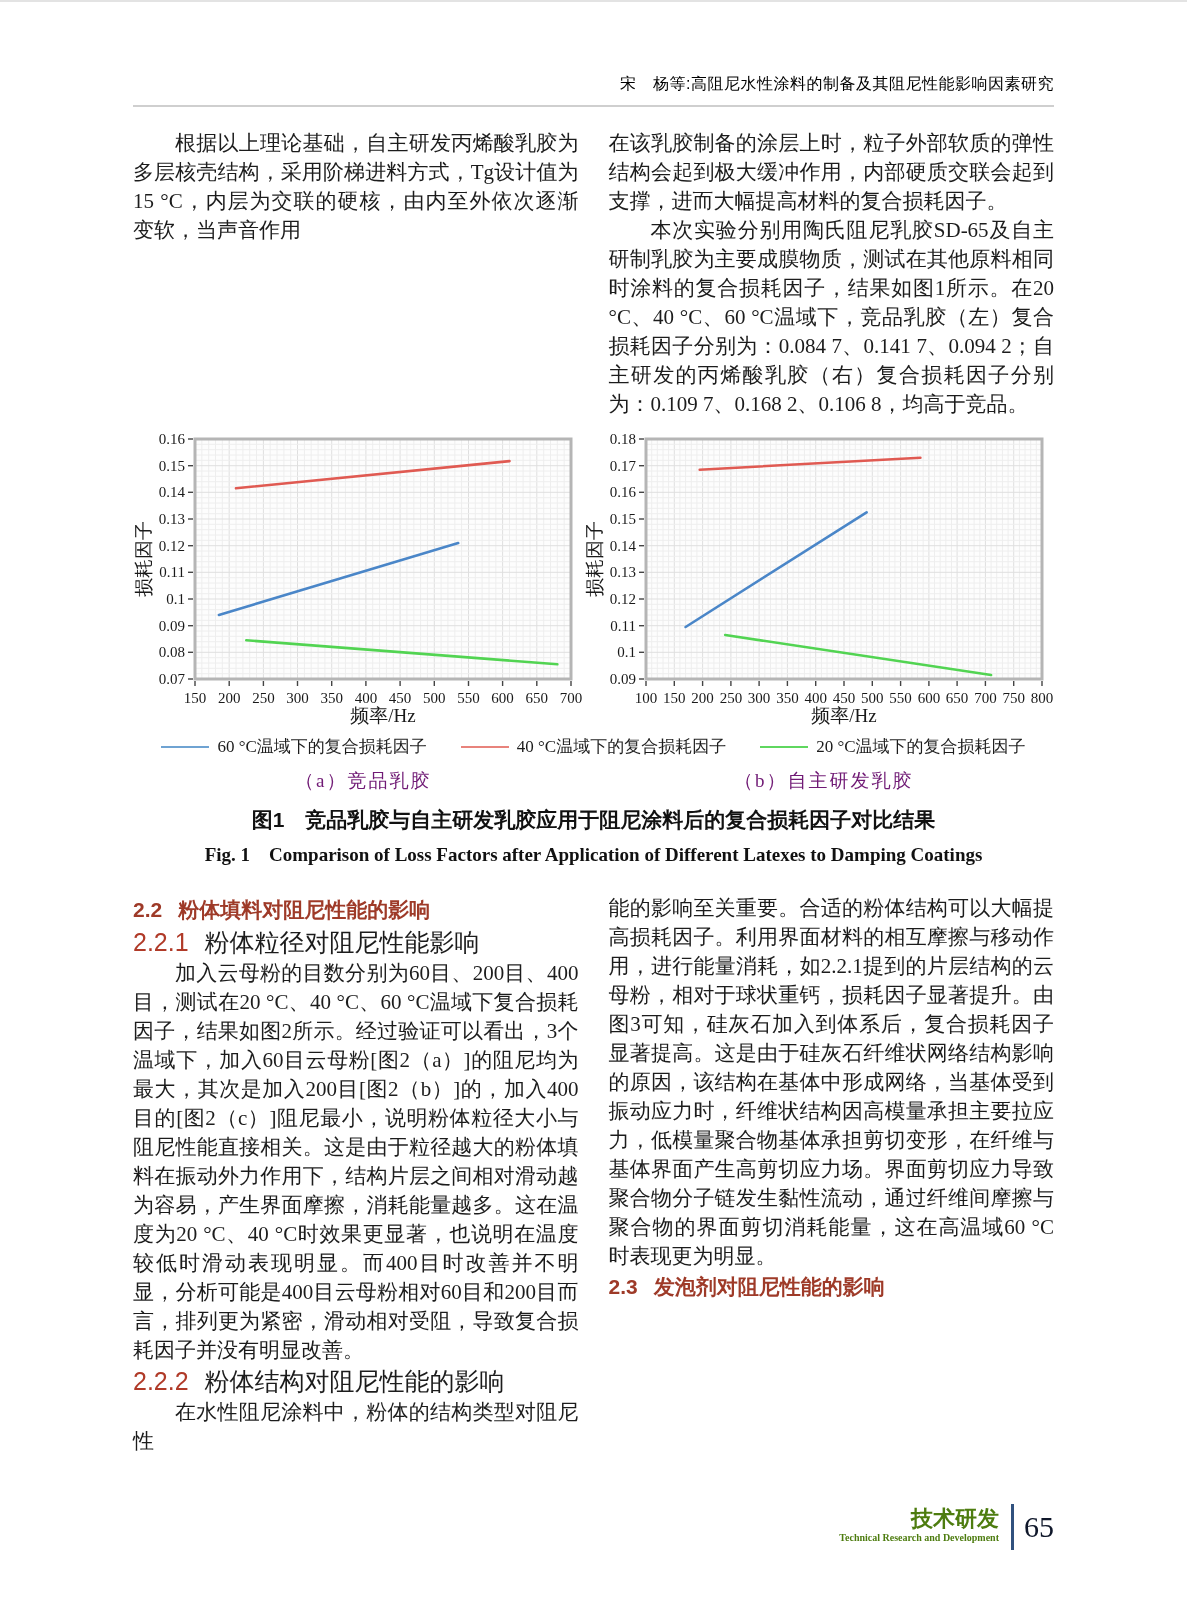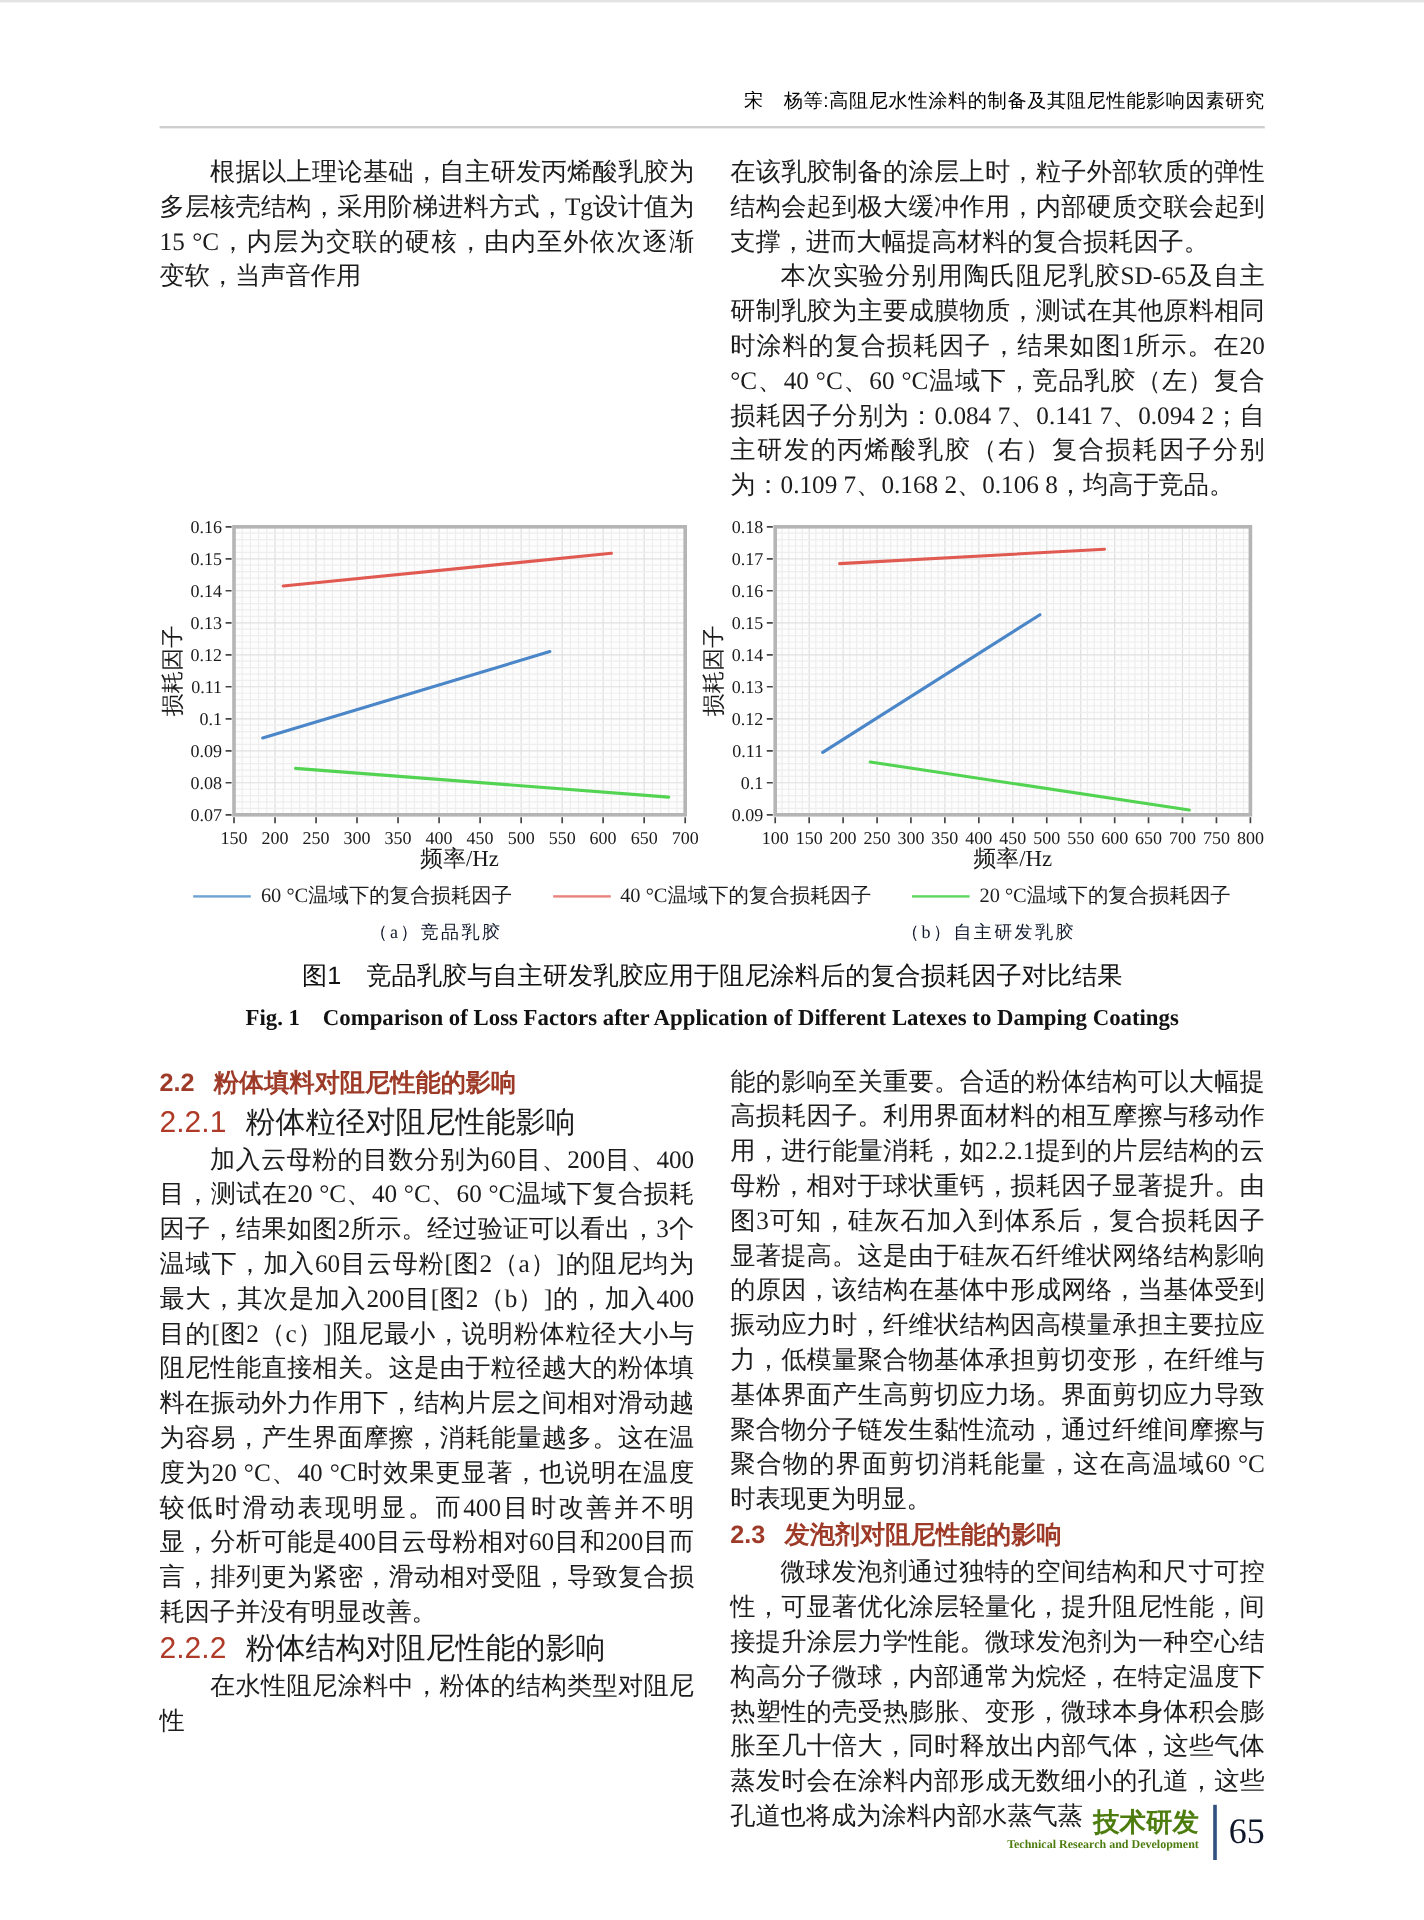--- a/index.html
+++ b/index.html
@@ -30,25 +30,25 @@
   
   .figure-block{margin-top:10px;}
   .charts-row{display:flex;justify-content:space-between;align-items:flex-start;}
   .legend-row{
     display:flex;justify-content:center;gap:34px;margin-top:6px;
     font-size:17px;color:#1c1c1c;white-space:nowrap;
   }
   .legend-item{display:flex;align-items:center;}
   .legend-swatch{display:inline-block;width:48px;height:2px;margin-right:8px;}
   .subcaps{display:flex;margin-top:10px;}
-  .subcap{flex:1;text-align:center;font-size:15px;color:#0f172a;letter-spacing:2px;font-family:Liberation Serif, serif;}
+  .subcap{flex:1;text-align:center;font-size:19px;color:#701a75;letter-spacing:2px;font-family:Liberation Serif, serif;}
   .cap-cn{
     text-align:center;margin-top:12px;
     font-family:"Liberation Sans","DejaVu Sans",sans-serif;
-    font-weight:normal;font-size:21px;color:#111;
+    font-weight:bold;font-size:21px;color:#111;
   }
   .cap-en{text-align:center;margin-top:8px;font-weight:bold;font-size:19px;color:#111;}
   
   .cols2{display:flex;gap:30px;margin-top:26px;}
   .h-red{
     font-family:"Liberation Sans","DejaVu Sans",sans-serif;
     font-weight:bold;font-size:21px;color:#9e3a28;
     line-height:32px;margin:0;
   }
   .h-sub{font-size:25px;line-height:32px;margin:0;color:#1c1c1c;}
@@ -449,21 +449,20 @@
       <div class="col">
         <p class="h-red"><span class="num">2.2</span><span>粉体填料对阻尼性能的影响</span></p>
         <p class="h-sub"><span class="num">2.2.1</span><span>粉体粒径对阻尼性能影响</span></p>
         <p class="body-text ind">加入云母粉的目数分别为60目、200目、400目，测试在20 °C、40 °C、60 °C温域下复合损耗因子，结果如图2所示。经过验证可以看出，3个温域下，加入60目云母粉[图2（a）]的阻尼均为最大，其次是加入200目[图2（b）]的，加入400目的[图2（c）]阻尼最小，说明粉体粒径大小与阻尼性能直接相关。这是由于粒径越大的粉体填料在振动外力作用下，结构片层之间相对滑动越为容易，产生界面摩擦，消耗能量越多。这在温度为20 °C、40 °C时效果更显著，也说明在温度较低时滑动表现明显。而400目时改善并不明显，分析可能是400目云母粉相对60目和200目而言，排列更为紧密，滑动相对受阻，导致复合损耗因子并没有明显改善。</p>
         <p class="h-sub"><span class="num">2.2.2</span><span>粉体结构对阻尼性能的影响</span></p>
         <p class="body-text ind">在水性阻尼涂料中，粉体的结构类型对阻尼性</p>
       </div>
       <div class="col">
         <p class="body-text">能的影响至关重要。合适的粉体结构可以大幅提高损耗因子。利用界面材料的相互摩擦与移动作用，进行能量消耗，如2.2.1提到的片层结构的云母粉，相对于球状重钙，损耗因子显著提升。由图3可知，硅灰石加入到体系后，复合损耗因子显著提高。这是由于硅灰石纤维状网络结构影响的原因，该结构在基体中形成网络，当基体受到振动应力时，纤维状结构因高模量承担主要拉应力，低模量聚合物基体承担剪切变形，在纤维与基体界面产生高剪切应力场。界面剪切应力导致聚合物分子链发生黏性流动，通过纤维间摩擦与聚合物的界面剪切消耗能量，这在高温域60 °C时表现更为明显。</p>
         <p class="h-red"><span class="num">2.3</span><span>发泡剂对阻尼性能的影响</span></p>
-        <p class="body-text ind">微球发泡剂通过独特的空间结构和尺寸可控性，可显著优化涂层轻量化，提升阻尼性能，间接提升涂层力学性能。微球发泡剂为一种空心结构高分子微球，内部通常为烷烃，在特定温度下热塑性的壳受热膨胀、变形，微球本身体积会膨胀至几十倍大，同时释放出内部气体，这些气体蒸发时会在涂料内部形成无数细小的孔道，这些孔道也将成为涂料内部水蒸气蒸</p>
       </div>
     </div>
 
   </div>
 
   <div class="footer">
     <div class="labels">
       <div class="cn">技术研发</div>
       <div class="en">Technical Research and Development</div>
     </div>

